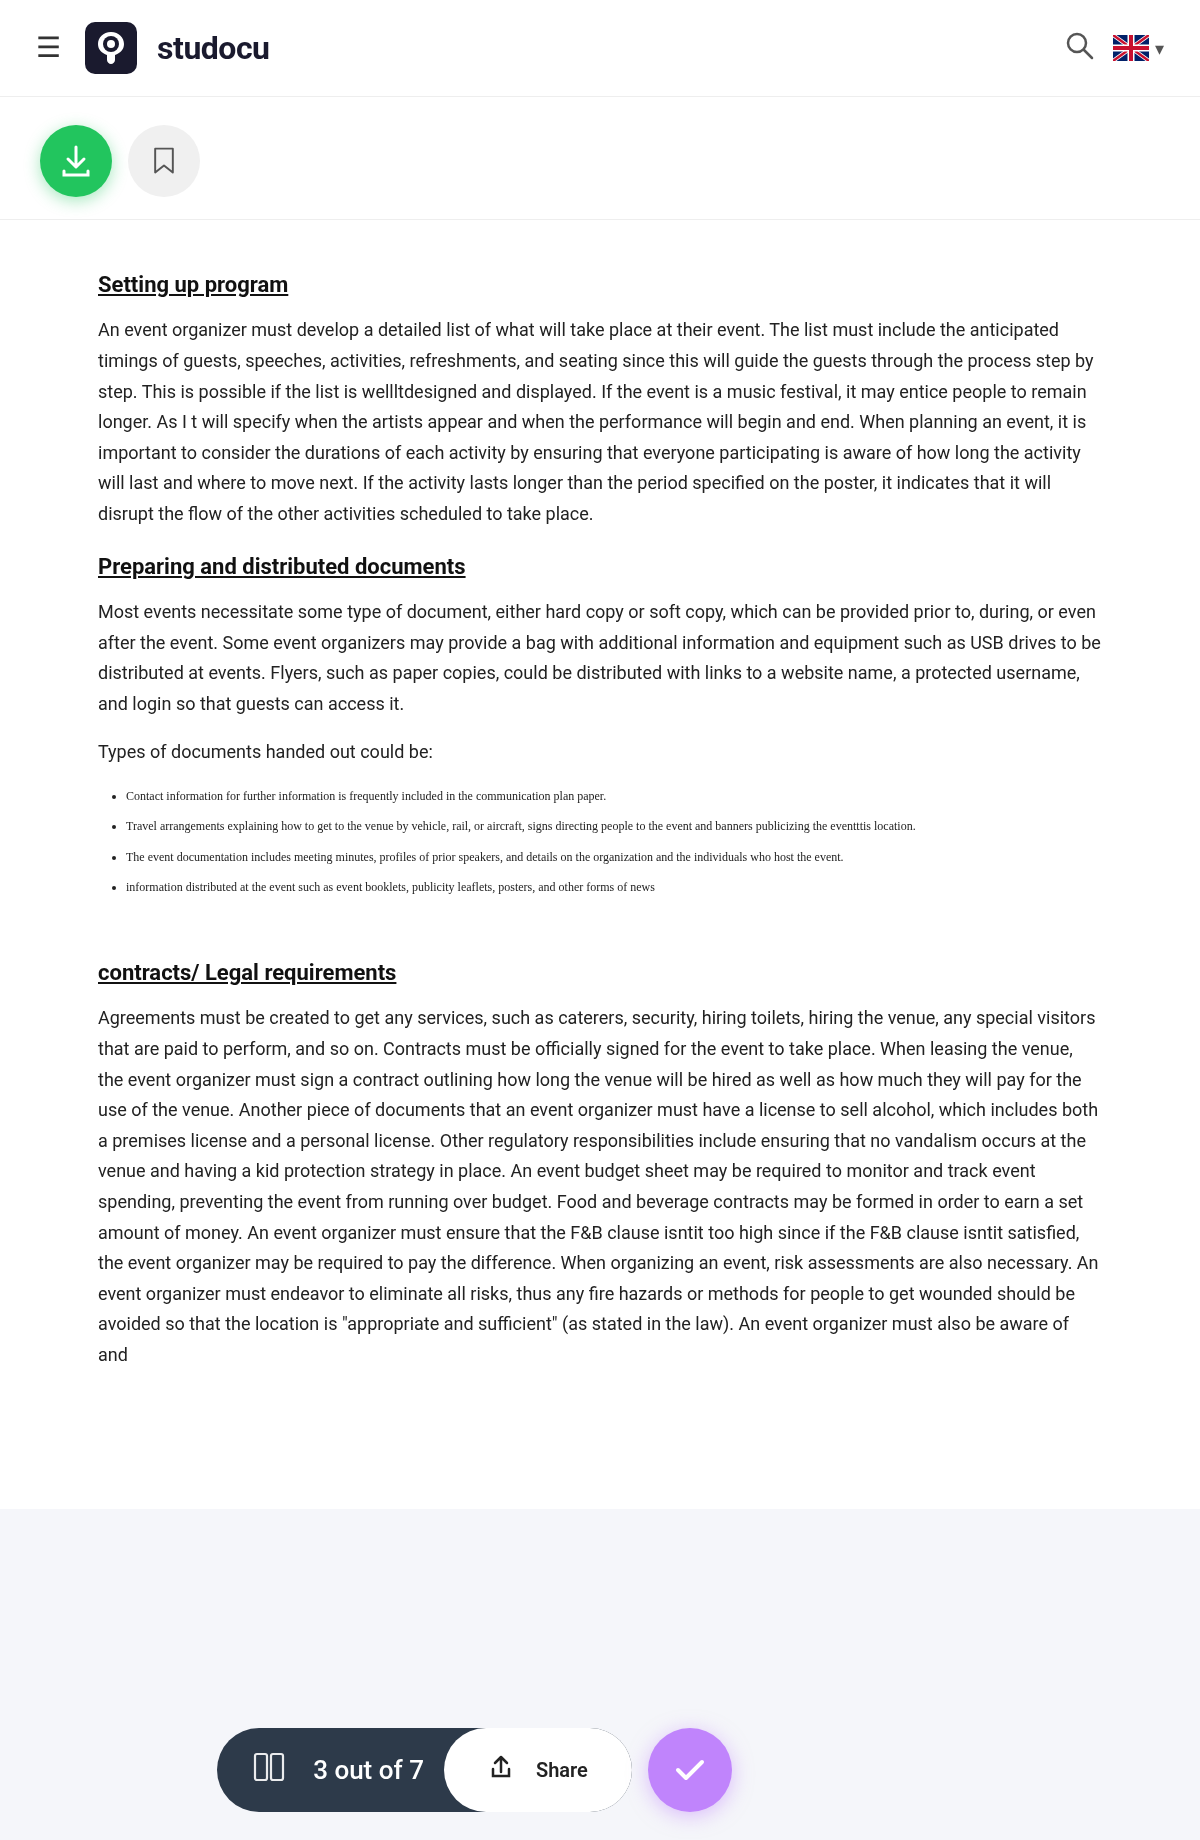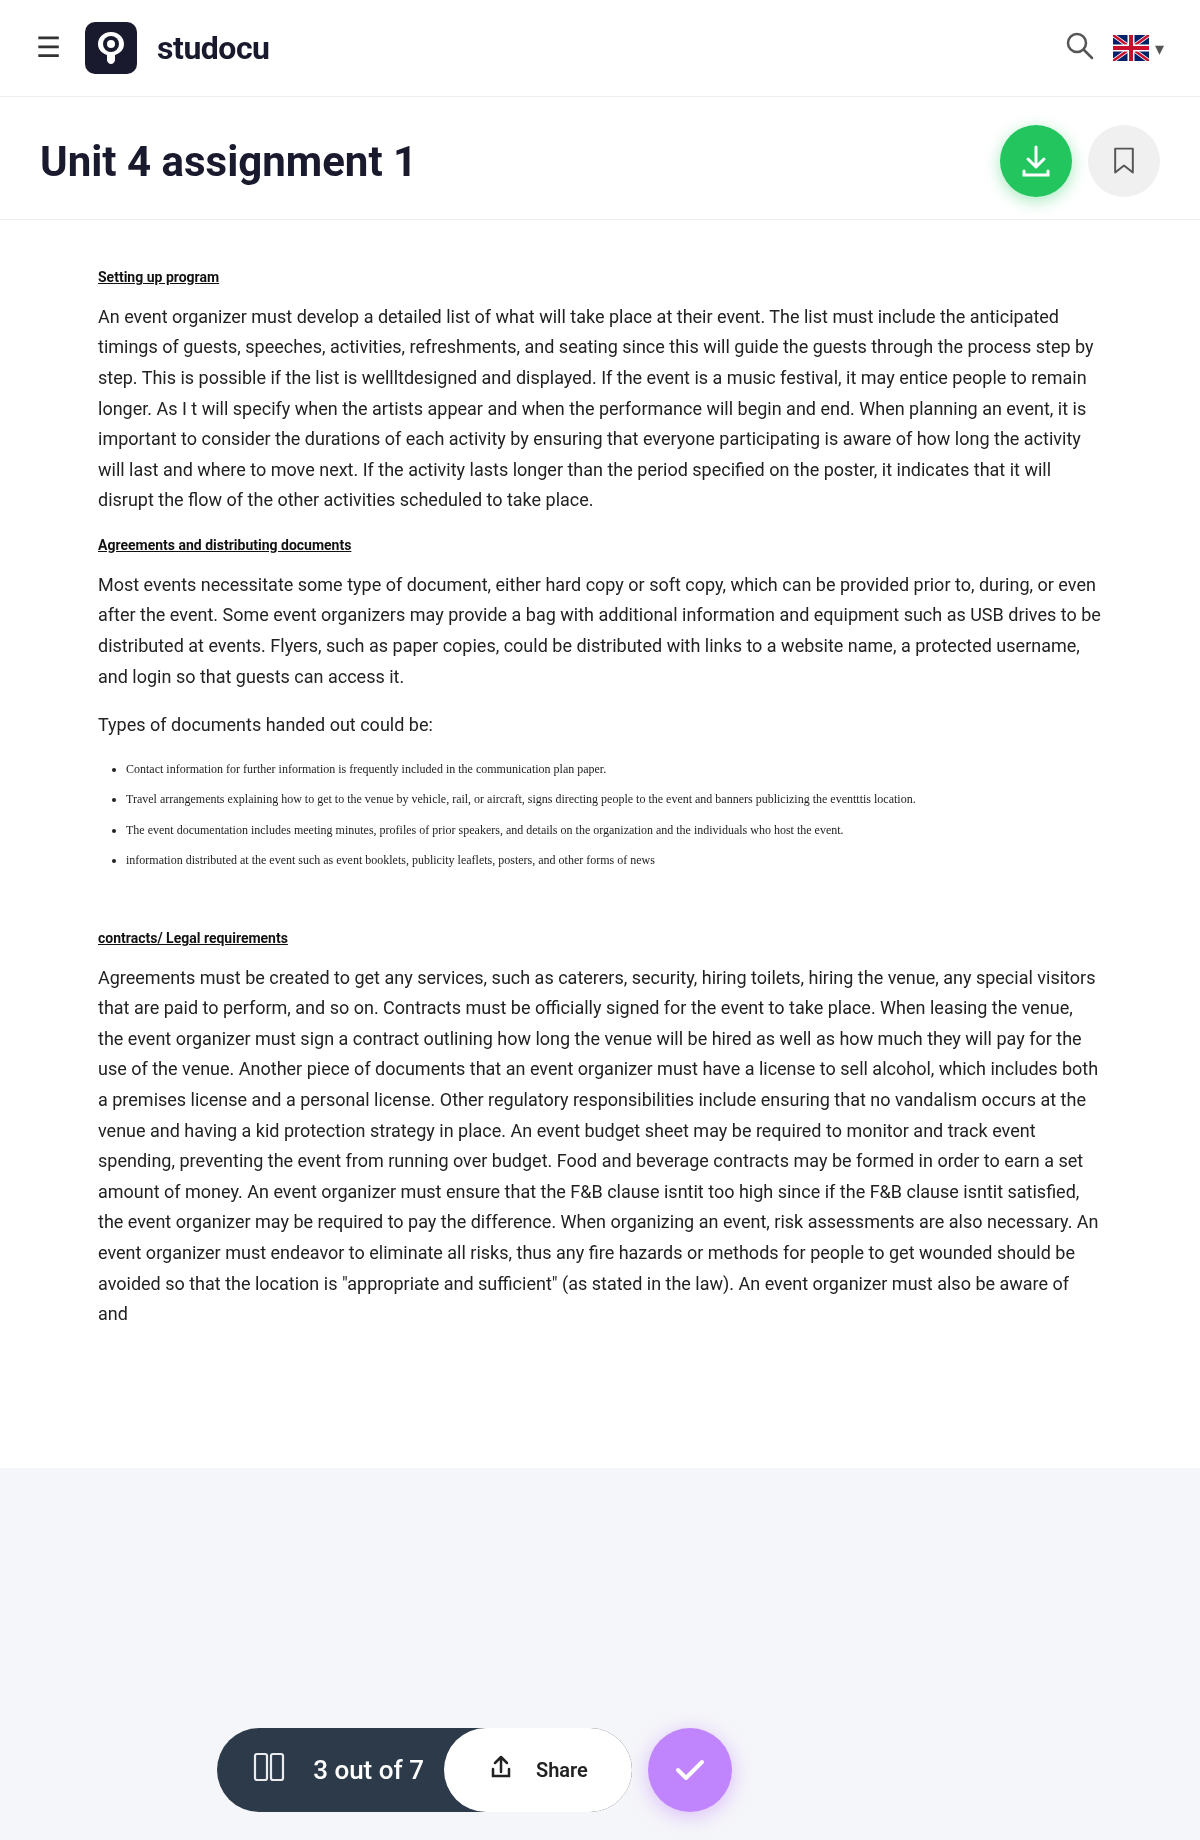--- a/index.html
+++ b/index.html
@@ -142,21 +142,21 @@
       max-width: 1100px;
       margin: 0 auto;
       line-height: 1.7;
       font-size: 18px;
       color: #222;
     }
     .document-content p {
       margin-bottom: 18px;
     }
     .document-content h3 {
-      font-size: 14px;
+      font-size: 22px;
       font-weight: 700;
       color: #111;
       margin-bottom: 12px;
       margin-top: 10px;
       text-decoration: underline;
     }
     .document-content ul {
       margin-left: 28px;
       margin-bottom: 16px;
     }
@@ -270,21 +270,20 @@
         <path d="M0,0 L36,26 M36,0 L0,26" stroke="#C8102E" stroke-width="2.5"></path>
         <path d="M18,0 V26 M0,13 H36" stroke="white" stroke-width="7"></path>
         <path d="M18,0 V26 M0,13 H36" stroke="#C8102E" stroke-width="4"></path>
       </svg>
       <span class="chevron-down">▾</span>
     </div>
   </div>
 </header>
 
 <div class="doc-title-area">
-  <h1 class="doc-title">Unit 4 assignment 1</h1>
   <div class="doc-actions">
     <div class="download-btn">
       <svg viewBox="0 0 34 34" xmlns="http://www.w3.org/2000/svg">
         <path d="M17 3 L17 22 M9 15 L17 23 L25 15" stroke="white" stroke-width="3" stroke-linecap="round" stroke-linejoin="round" fill="none"></path>
         <path d="M5 27 L5 31 L29 31 L29 27" stroke="white" stroke-width="3" stroke-linecap="round" fill="none"></path>
       </svg>
     </div>
     <div class="bookmark-btn">
       <svg viewBox="0 0 30 34" xmlns="http://www.w3.org/2000/svg">
         <path d="M5 3 L25 3 L25 30 L15 22 L5 30 Z" stroke="#555" stroke-width="2.2" stroke-linecap="round" stroke-linejoin="round" fill="none"></path>
@@ -292,21 +291,21 @@
     </div>
   </div>
 </div>
 
 <div class="content-wrapper">
   <div class="document-content">
 
     <h3>Setting up program</h3>
     <p>An event organizer must develop a detailed list of what will take place at their event. The list must include the anticipated timings of guests, speeches, activities, refreshments, and seating since this will guide the guests through the process step by step.  This is possible if the list is wellltdesigned and displayed. If the event is a music festival, it may entice people to remain longer. As I t will specify when the artists appear and when the performance will begin and end. When planning an event, it is important to consider the durations of each activity by ensuring that everyone participating is aware of how long the activity will last and where to move next. If the  activity lasts longer than the period specified on the poster, it indicates that it will disrupt the flow of the other activities scheduled to take place.</p>
 
-    <h3>Agreements and distributing documents</h3>
+    <h3>Preparing and distributed documents</h3>
     <p>Most events necessitate some type of document, either hard copy or soft copy, which can be provided prior to, during, or even after the event. Some event organizers may provide a bag with additional information and equipment such as USB drives to be distributed at events. Flyers, such as paper copies, could be distributed with links to a website name, a protected username, and login so that guests can access it.</p>
 
     <p>Types of documents handed out could be:</p>
 
     <ul>
       <li>Contact information for further information is frequently included in the communication plan paper.</li>
       <li>Travel arrangements explaining how to get to the venue by vehicle, rail, or aircraft, signs directing people to the event and banners publicizing the eventttis location.</li>
       <li>The event documentation includes meeting minutes, profiles of prior speakers, and details on the organization and the individuals who host the event.</li>
       <li>information distributed at the event such as event booklets, publicity leaflets, posters, and other forms of news</li>
     </ul>

